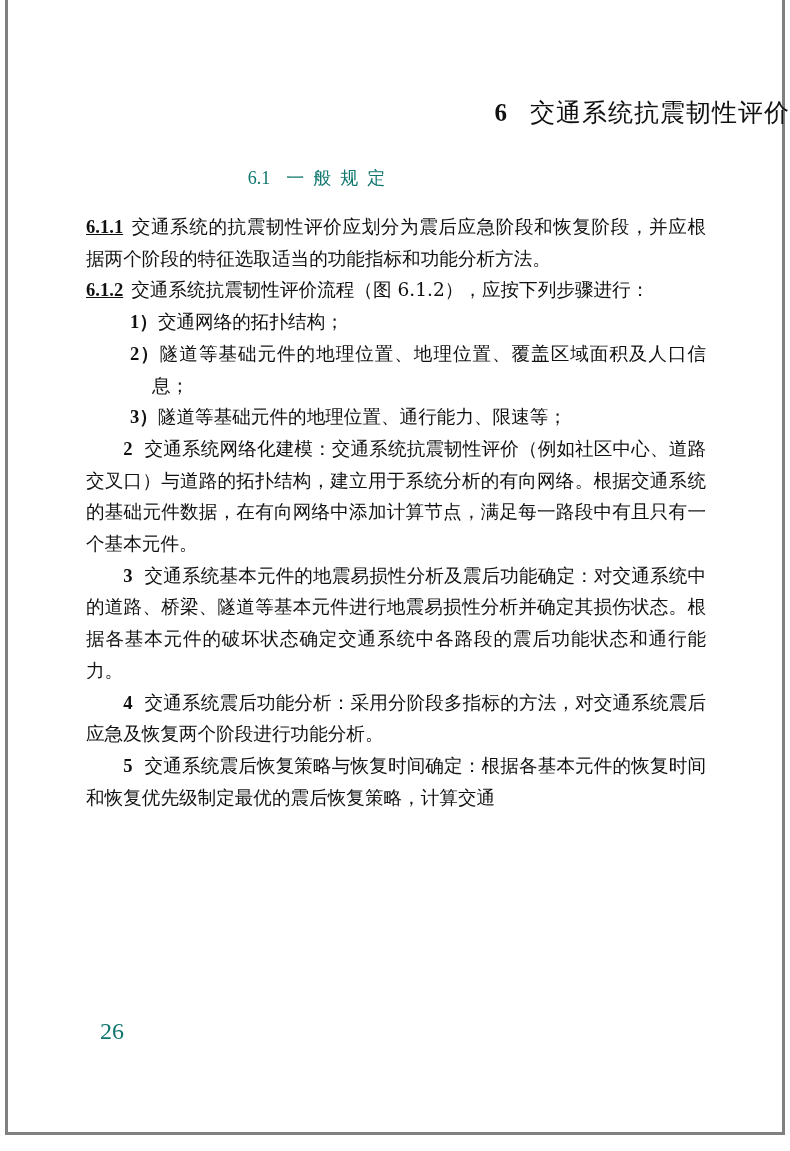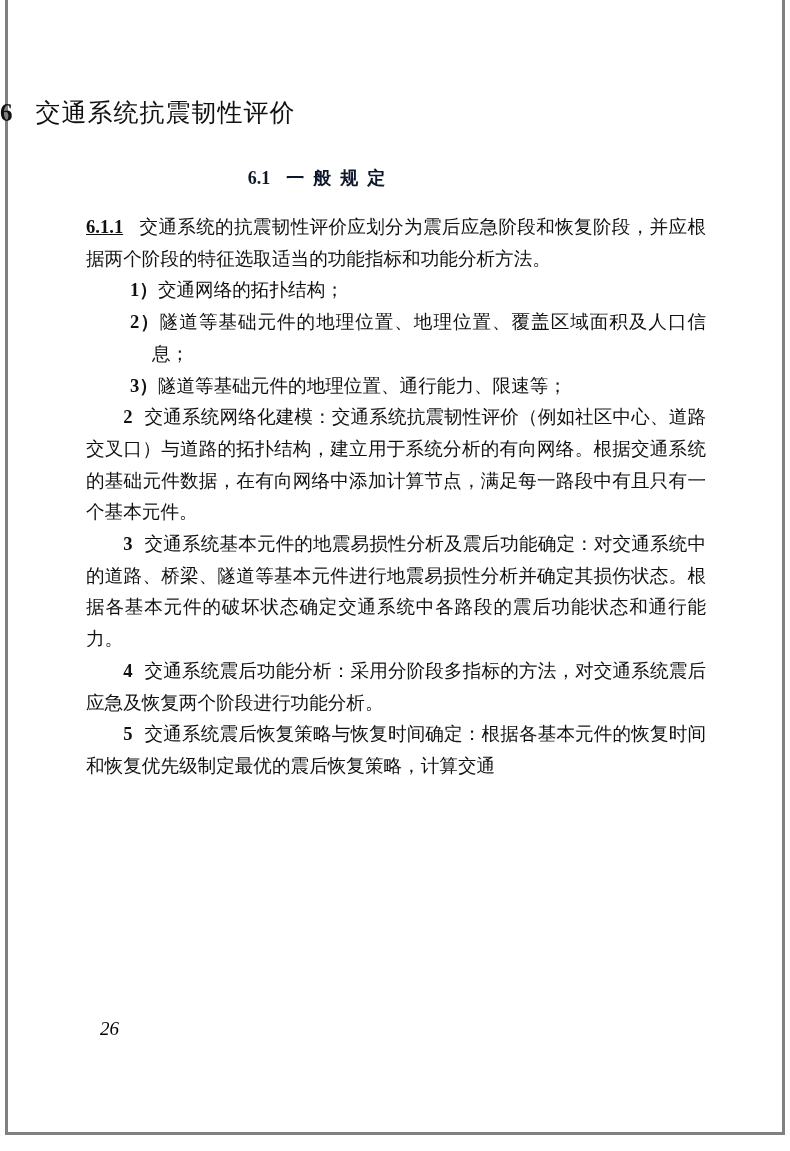--- a/index.html
+++ b/index.html
@@ -4,62 +4,65 @@
   <style>
     html, body { margin: 0; padding: 0; background: #ffffff; }
     body { width: 790px; height: 1151px; position: relative; overflow: hidden; }
     .page-frame {
       position: absolute; left: 5px; top: -3px; width: 774px; height: 1132px;
       border: 3px solid #808080; background: #ffffff;
     }
     .serif { font-family: "DejaVu Serif", "Liberation Serif", serif; }
     .sans { font-family: "DejaVu Sans", "Liberation Sans", sans-serif; }
     .chapter-title {
-      position: absolute; left: 0; width: 790px; top: 96px; text-align: left;
+      position: absolute; left: 0; width: 790px; top: 96px; text-align: right;
       font-size: 25px; color: #111; letter-spacing: 1px;
     }
     .chapter-title .num { font-family: "Liberation Serif", serif; font-weight: bold; margin-right: 22px; }
     .section-title {
       position: absolute; left: 0; width: 642px; top: 166px; text-align: center;
-      font-size: 18px; color: #0f172a; font-weight: bold;
+      font-size: 18px; color: #0f766e; font-weight: normal;
     }
     .section-title .num { font-family: "Liberation Serif", serif; margin-right: 16px; }
     .section-title .txt { letter-spacing: 9px; }
     .body-text {
       position: absolute; left: 86px; width: 620px; top: 211px;
       font-size: 18.6px; line-height: 31.7px; color: #111;
       text-align: justify;
     }
     .body-text p { margin: 0; }
-    .clause-no { font-family: "Liberation Serif", serif; font-weight: bold; margin-right: 16px; text-decoration: underline; }
+    .clause-no { font-family: "Liberation Serif", serif; font-weight: bold; margin-right: 8px; text-decoration: underline; }
     .item-no { font-family: "Liberation Serif", serif; font-weight: bold; margin-right: 12px; }
     .indent-1 { text-indent: 2em; }
     .sub-item { padding-left: 66px; text-indent: -22px; }
     .sub-no { font-family: "Liberation Serif", serif; font-weight: bold; }
     .page-number {
-      position: absolute; left: 100px; top: 1018px; font-size: 19px;
-      font-style: italic; font-family: "Liberation Serif", serif; color: #000000;
+      position: absolute; left: 100px; top: 1018px; font-size: 24px;
+      font-family: "Liberation Serif", serif; color: #0f766e;
     }
   </style>
 </head>
 <body>
 
 <div class="page-frame"></div>
 
 <div class="chapter-title serif">
   <span class="num">6</span><span>交通系统抗震韧性评价</span>
 </div>
 
 <div class="section-title sans">
   <span class="num">6.1</span><span class="txt">一般规定</span>
 </div>
 
 <div class="body-text serif">
   <p>
     <span class="clause-no">6.1.1</span><span>交通系统的抗震韧性评价应划分为震后应急阶段和恢复阶段，并应根据两个阶段的特征选取适当的功能指标和功能分析方法。</span>
+  </p>
+  <p>
+    <span class="clause-no">6.1.2</span><span>交通系统抗震韧性评价流程（图 6.1.2），应按下列步骤进行：</span>
   </p>
   <p class="sub-item">
     <span class="sub-no">1）</span><span>交通网络的拓扑结构；</span>
   </p>
   <p class="sub-item">
     <span class="sub-no">2）</span><span>隧道等基础元件的地理位置、地理位置、覆盖区域面积及人口信息；</span>
   </p>
   <p class="sub-item">
     <span class="sub-no">3）</span><span>隧道等基础元件的地理位置、通行能力、限速等；</span>
   </p>

